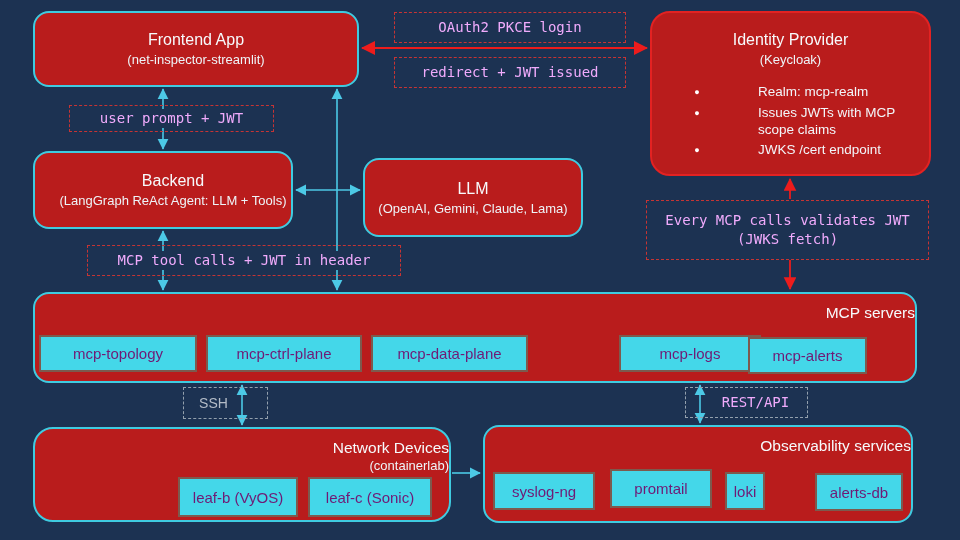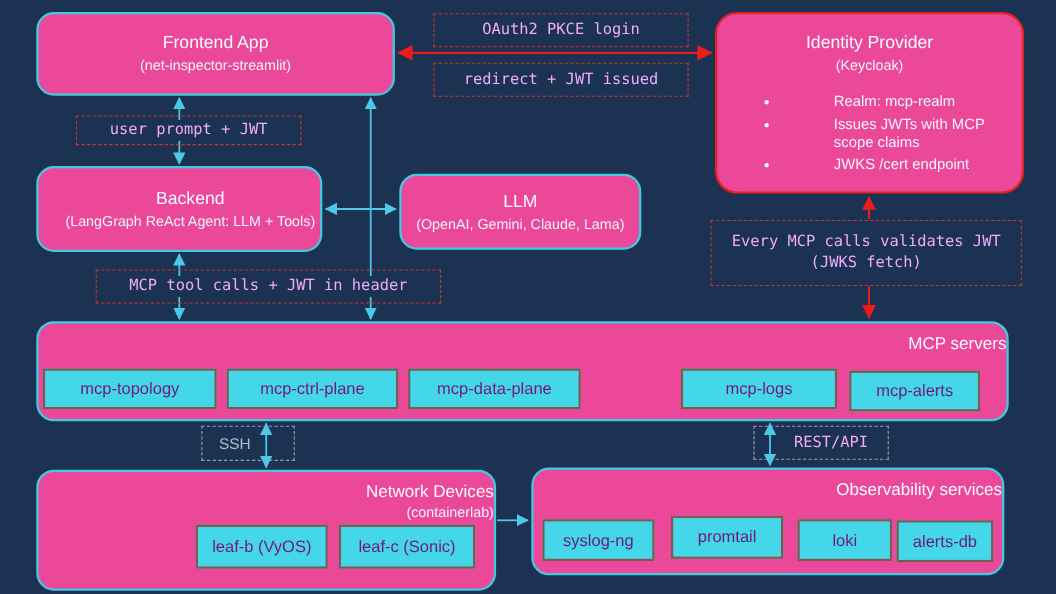--- a/index.html
+++ b/index.html
@@ -9,21 +9,21 @@
     font-family:"Liberation Sans", sans-serif;
     position:relative;
     overflow:hidden;
   }
   .stage{position:absolute;left:0;top:0;width:960px;height:540px;}
   svg.wires{position:absolute;left:0;top:0;width:960px;height:540px;z-index:1;pointer-events:none;}
 
   
   .node{
     position:absolute;
-    background:#ec4899;
+    background:#b91c1c;
     border:2px solid #3fcbe0;
     border-radius:16px;
     box-sizing:border-box;
     z-index:2;
     display:flex;flex-direction:column;align-items:center;justify-content:center;
     color:#f4f8fb;
   }
   .node .title{font-size:16px;color:#f7fafc;}
   .node .subtitle{font-size:13px;margin-top:3px;color:#eef4f8;}
   .node.idp{border-color:#e32222;border-radius:20px;justify-content:flex-start;}
@@ -136,58 +136,58 @@
 
   <div class="dashbox" style="left:69px;top:105px;width:205px;height:27px;">
     <span class="mono">user prompt + JWT</span>
   </div>
 
   <div class="node" style="left:33px;top:151px;width:260px;height:78px;padding-left:20px;">
     <div class="title">Backend</div>
     <div class="subtitle">(LangGraph ReAct Agent: LLM + Tools)</div>
   </div>
 
-  <div class="node" style="left:363px;top:158px;width:220px;height:69px;">
+  <div class="node" style="left:363px;top:158px;width:220px;height:79px;">
     <div class="title">LLM</div>
     <div class="subtitle">(OpenAI, Gemini, Claude, Lama)</div>
   </div>
 
   <div class="dashbox" style="left:646px;top:200px;width:283px;height:60px;">
     <span class="mono">Every MCP calls validates JWT</span>
     <span class="mono">(JWKS fetch)</span>
   </div>
 
   <div class="dashbox" style="left:87px;top:245px;width:314px;height:31px;">
     <span class="mono">MCP tool calls + JWT in header</span>
   </div>
 
   <div class="node group" style="left:33px;top:292px;width:884px;height:91px;">
     <div class="title">MCP servers</div>
   </div>
   <div class="chip" style="left:39px;top:335px;width:158px;height:37px;">mcp-topology</div>
   <div class="chip" style="left:206px;top:335px;width:156px;height:37px;">mcp-ctrl-plane</div>
   <div class="chip" style="left:371px;top:335px;width:157px;height:37px;">mcp-data-plane</div>
   <div class="chip" style="left:619px;top:335px;width:142px;height:37px;">mcp-logs</div>
-  <div class="chip" style="left:748px;top:337px;width:119px;height:37px;margin-left:24px;">mcp-alerts</div>
+  <div class="chip" style="left:748px;top:337px;width:119px;height:37px;">mcp-alerts</div>
 
   <div class="dashbox gray" style="left:183px;top:387px;width:85px;height:32px;">
     <span class="sans" style="margin-right:24px;">SSH</span>
   </div>
   <div class="dashbox gray" style="left:685px;top:387px;width:123px;height:31px;">
     <span class="mono" style="background:transparent;margin-left:18px;">REST/API</span>
   </div>
 
-  <div class="node group" style="left:33px;top:427px;width:418px;height:110px;">
+  <div class="node group" style="left:33px;top:427px;width:418px;height:95px;border-radius:20px;">
     <div class="title">Network Devices</div>
     <div class="subtitle">(containerlab)</div>
   </div>
   <div class="chip" style="left:178px;top:477px;width:120px;height:40px;">leaf-b (VyOS)</div>
   <div class="chip" style="left:308px;top:477px;width:124px;height:40px;">leaf-c (Sonic)</div>
 
   <div class="node group" style="left:483px;top:425px;width:430px;height:98px;">
     <div class="title">Observability services</div>
   </div>
   <div class="chip" style="left:493px;top:472px;width:102px;height:38px;">syslog-ng</div>
   <div class="chip" style="left:610px;top:469px;width:102px;height:39px;">promtail</div>
-  <div class="chip" style="left:725px;top:472px;width:86px;height:38px;">loki</div>
+  <div class="chip" style="left:725px;top:472px;width:40px;height:38px;">loki</div>
   <div class="chip" style="left:815px;top:473px;width:88px;height:38px;">alerts-db</div>
 
 </div>
 
 </body></html>

